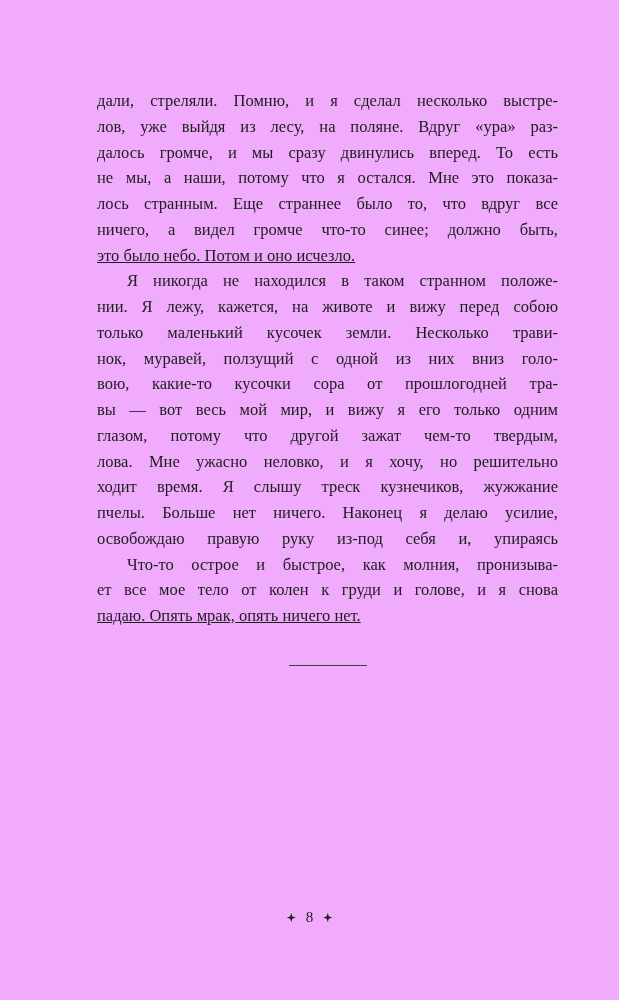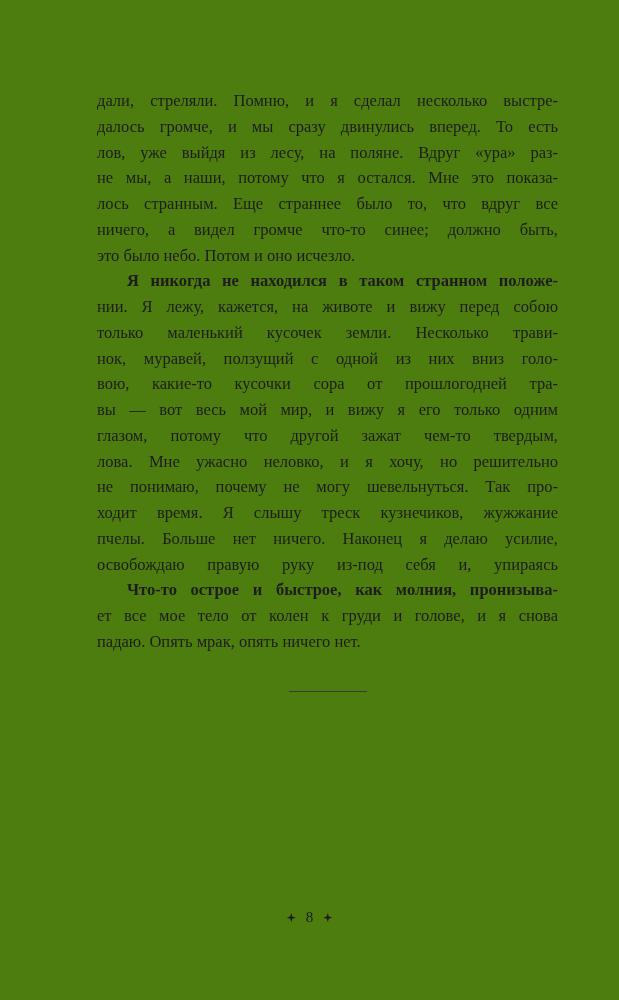--- a/index.html
+++ b/index.html
@@ -4,21 +4,21 @@
 <style>
   html, body {
     margin: 0;
     padding: 0;
     background: #ffffff;
   }
   .page {
     position: relative;
     width: 619px;
     height: 1000px;
-    background: #4d7c0f;
+    background: #f0abfc;
     overflow: hidden;
     font-family: "Liberation Serif", "DejaVu Serif", serif;
     color: #1d1d1d;
   }
   .text-block {
     position: absolute;
     left: 97px;
     top: 88px;
     width: 461px;
   }
@@ -28,24 +28,24 @@
   }
   .line {
     font-size: 16.5px;
     line-height: 25.75px;
     text-align: justify;
     text-align-last: justify;
     color: #1d1d1d;
   }
   .line.last {
     text-align-last: left;
+    text-decoration: underline;
   }
   .line.first-indent {
     text-indent: 30px;
-    font-weight: bold;
   }
   .divider {
     width: 78px;
     height: 0;
     border-top: 1.5px solid #3a3a3a;
     margin: 36px auto 27px auto;
   }
   .footer {
     position: absolute;
     top: 908px;
@@ -71,37 +71,36 @@
   }
 </style>
 </head>
 <body>
 
 <div class="page">
 
   <div class="text-block">
       <div class="para">
         <div class="line">дали, стреляли. Помню, и я сделал несколько выстре-</div>
+        <div class="line">лов, уже выйдя из лесу, на поляне. Вдруг «ура» раз-</div>
         <div class="line">далось громче, и мы сразу двинулись вперед. То есть</div>
-        <div class="line">лов, уже выйдя из лесу, на поляне. Вдруг «ура» раз-</div>
         <div class="line">не мы, а наши, потому что я остался. Мне это показа-</div>
         <div class="line">лось странным. Еще страннее было то, что вдруг все</div>
         <div class="line">ничего, а видел громче что-то синее; должно быть,</div>
         <div class="line last">это было небо. Потом и оно исчезло.</div>
       </div>
       <div class="para">
         <div class="line first-indent">Я никогда не находился в таком странном положе-</div>
         <div class="line">нии. Я лежу, кажется, на животе и вижу перед собою</div>
         <div class="line">только маленький кусочек земли. Несколько трави-</div>
         <div class="line">нок, муравей, ползущий с одной из них вниз голо-</div>
         <div class="line">вою, какие-то кусочки сора от прошлогодней тра-</div>
         <div class="line">вы — вот весь мой мир, и вижу я его только одним</div>
         <div class="line">глазом, потому что другой зажат чем-то твердым,</div>
         <div class="line">лова. Мне ужасно неловко, и я хочу, но решительно</div>
-        <div class="line">не понимаю, почему не могу шевельнуться. Так про-</div>
         <div class="line">ходит время. Я слышу треск кузнечиков, жужжание</div>
         <div class="line">пчелы. Больше нет ничего. Наконец я делаю усилие,</div>
         <div class="line">освобождаю правую руку из-под себя и, упираясь</div>
       </div>
       <div class="para">
         <div class="line first-indent">Что-то острое и быстрое, как молния, пронизыва-</div>
         <div class="line">ет все мое тело от колен к груди и голове, и я снова</div>
         <div class="line last">падаю. Опять мрак, опять ничего нет.</div>
       </div>
       <div class="divider"></div>

